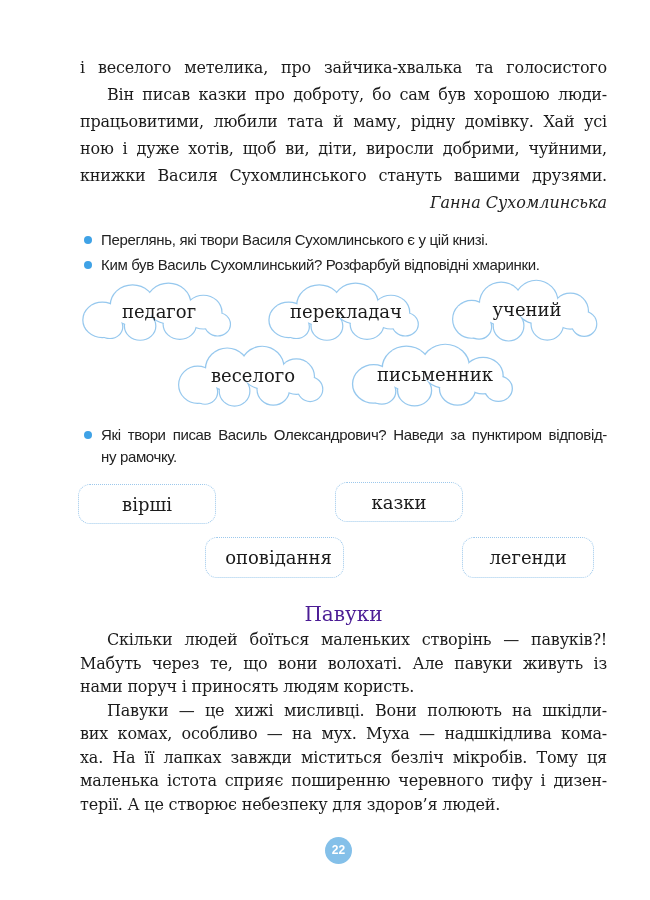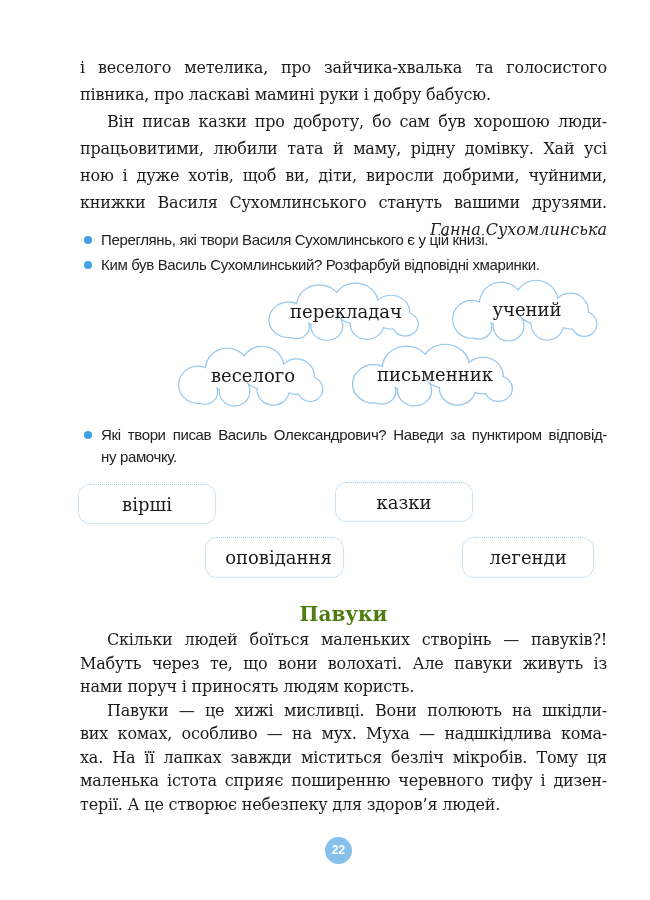--- a/index.html
+++ b/index.html
@@ -45,28 +45,28 @@
   #cloud-4{left:170px;top:345px;width:166px;height:65px;}
   #cloud-5{left:343px;top:343px;width:184px;height:67px;}
 
   
   .frame{
     position:absolute;border:1.5px dotted #9cc8ec;border-radius:12px;
     display:flex;align-items:center;justify-content:center;
     font-size:18px;color:#1b1b1b;background:#fff;box-sizing:border-box;margin-top:8px;
   }
   #frame-1{left:78px; top:476px;width:138px;height:40px;}
-  #frame-2{left:335px;top:474px;width:138px;height:40px;}
+  #frame-2{left:335px;top:474px;width:128px;height:40px;}
   #frame-3{left:205px;top:529px;width:139px;height:41px;padding-left:8px;}
   #frame-4{left:462px;top:529px;width:132px;height:41px;}
 
   
   #story-title{
     position:absolute;left:80px;top:602px;width:527px;margin:0;
-    text-align:center;font-size:20px;line-height:24px;font-weight:bold;color:#4d7c0f;
+    text-align:center;font-size:20px;line-height:24px;font-weight:normal;color:#4c1d95;
   }
   #story{position:absolute;left:80px;top:628px;width:527px;}
   #story .tline{line-height:23.5px;}
   #story .para + .para{margin-top:0;}
 
   
   #page-badge{
     position:absolute;left:325px;top:837px;width:27px;height:27px;border-radius:50%;
     background:#84c0e9;color:#fff;text-align:center;
     font-family:"Liberation Sans",sans-serif;font-size:12px;font-weight:bold;line-height:27px;
@@ -102,21 +102,20 @@
       </g>
     </g>
   </defs>
 </svg>
 
 <div class="page">
 
   <section id="intro">
     <div class="para" data-last="left">
         <div class="tline">і веселого метелика, про зайчика-хвалька та голосистого</div>
-        <div class="tline last">півника, про ласкаві мамині руки і добру бабусю.</div>
       </div>
     <div class="para indent" data-last="justify">
         <div class="tline">Він писав казки про доброту, бо сам був хорошою люди-</div>
         <div class="tline">працьовитими, любили тата й маму, рідну домівку. Хай усі</div>
         <div class="tline">ною і дуже хотів, щоб ви, діти, виросли добрими, чуйними,</div>
         <div class="tline last">книжки Василя Сухомлинського стануть вашими друзями.</div>
       </div>
     <div class="attribution">Ганна Сухомлинська</div>
   </section>
 
@@ -128,20 +127,26 @@
         </div>
     </div>
     <div class="bullet">
       <span class="dot"></span>
       <div class="btext">
           <div class="tline last">Ким був Василь Сухомлинський? Розфарбуй відповідні хмаринки.</div>
         </div>
     </div>
   </section>
 
+  <div id="cloud-1" class="cloud">
+    <svg viewBox="0 0 180 72" preserveAspectRatio="none">
+        <use href="#cloudShape"></use>
+      </svg>
+    <span class="cloud-label">педагог</span>
+  </div>
   <div id="cloud-2" class="cloud">
     <svg viewBox="0 0 180 72" preserveAspectRatio="none">
         <use href="#cloudShape"></use>
       </svg>
     <span class="cloud-label">перекладач</span>
   </div>
   <div id="cloud-3" class="cloud">
     <svg viewBox="0 0 180 72" preserveAspectRatio="none">
         <use href="#cloudShape"></use>
       </svg>

